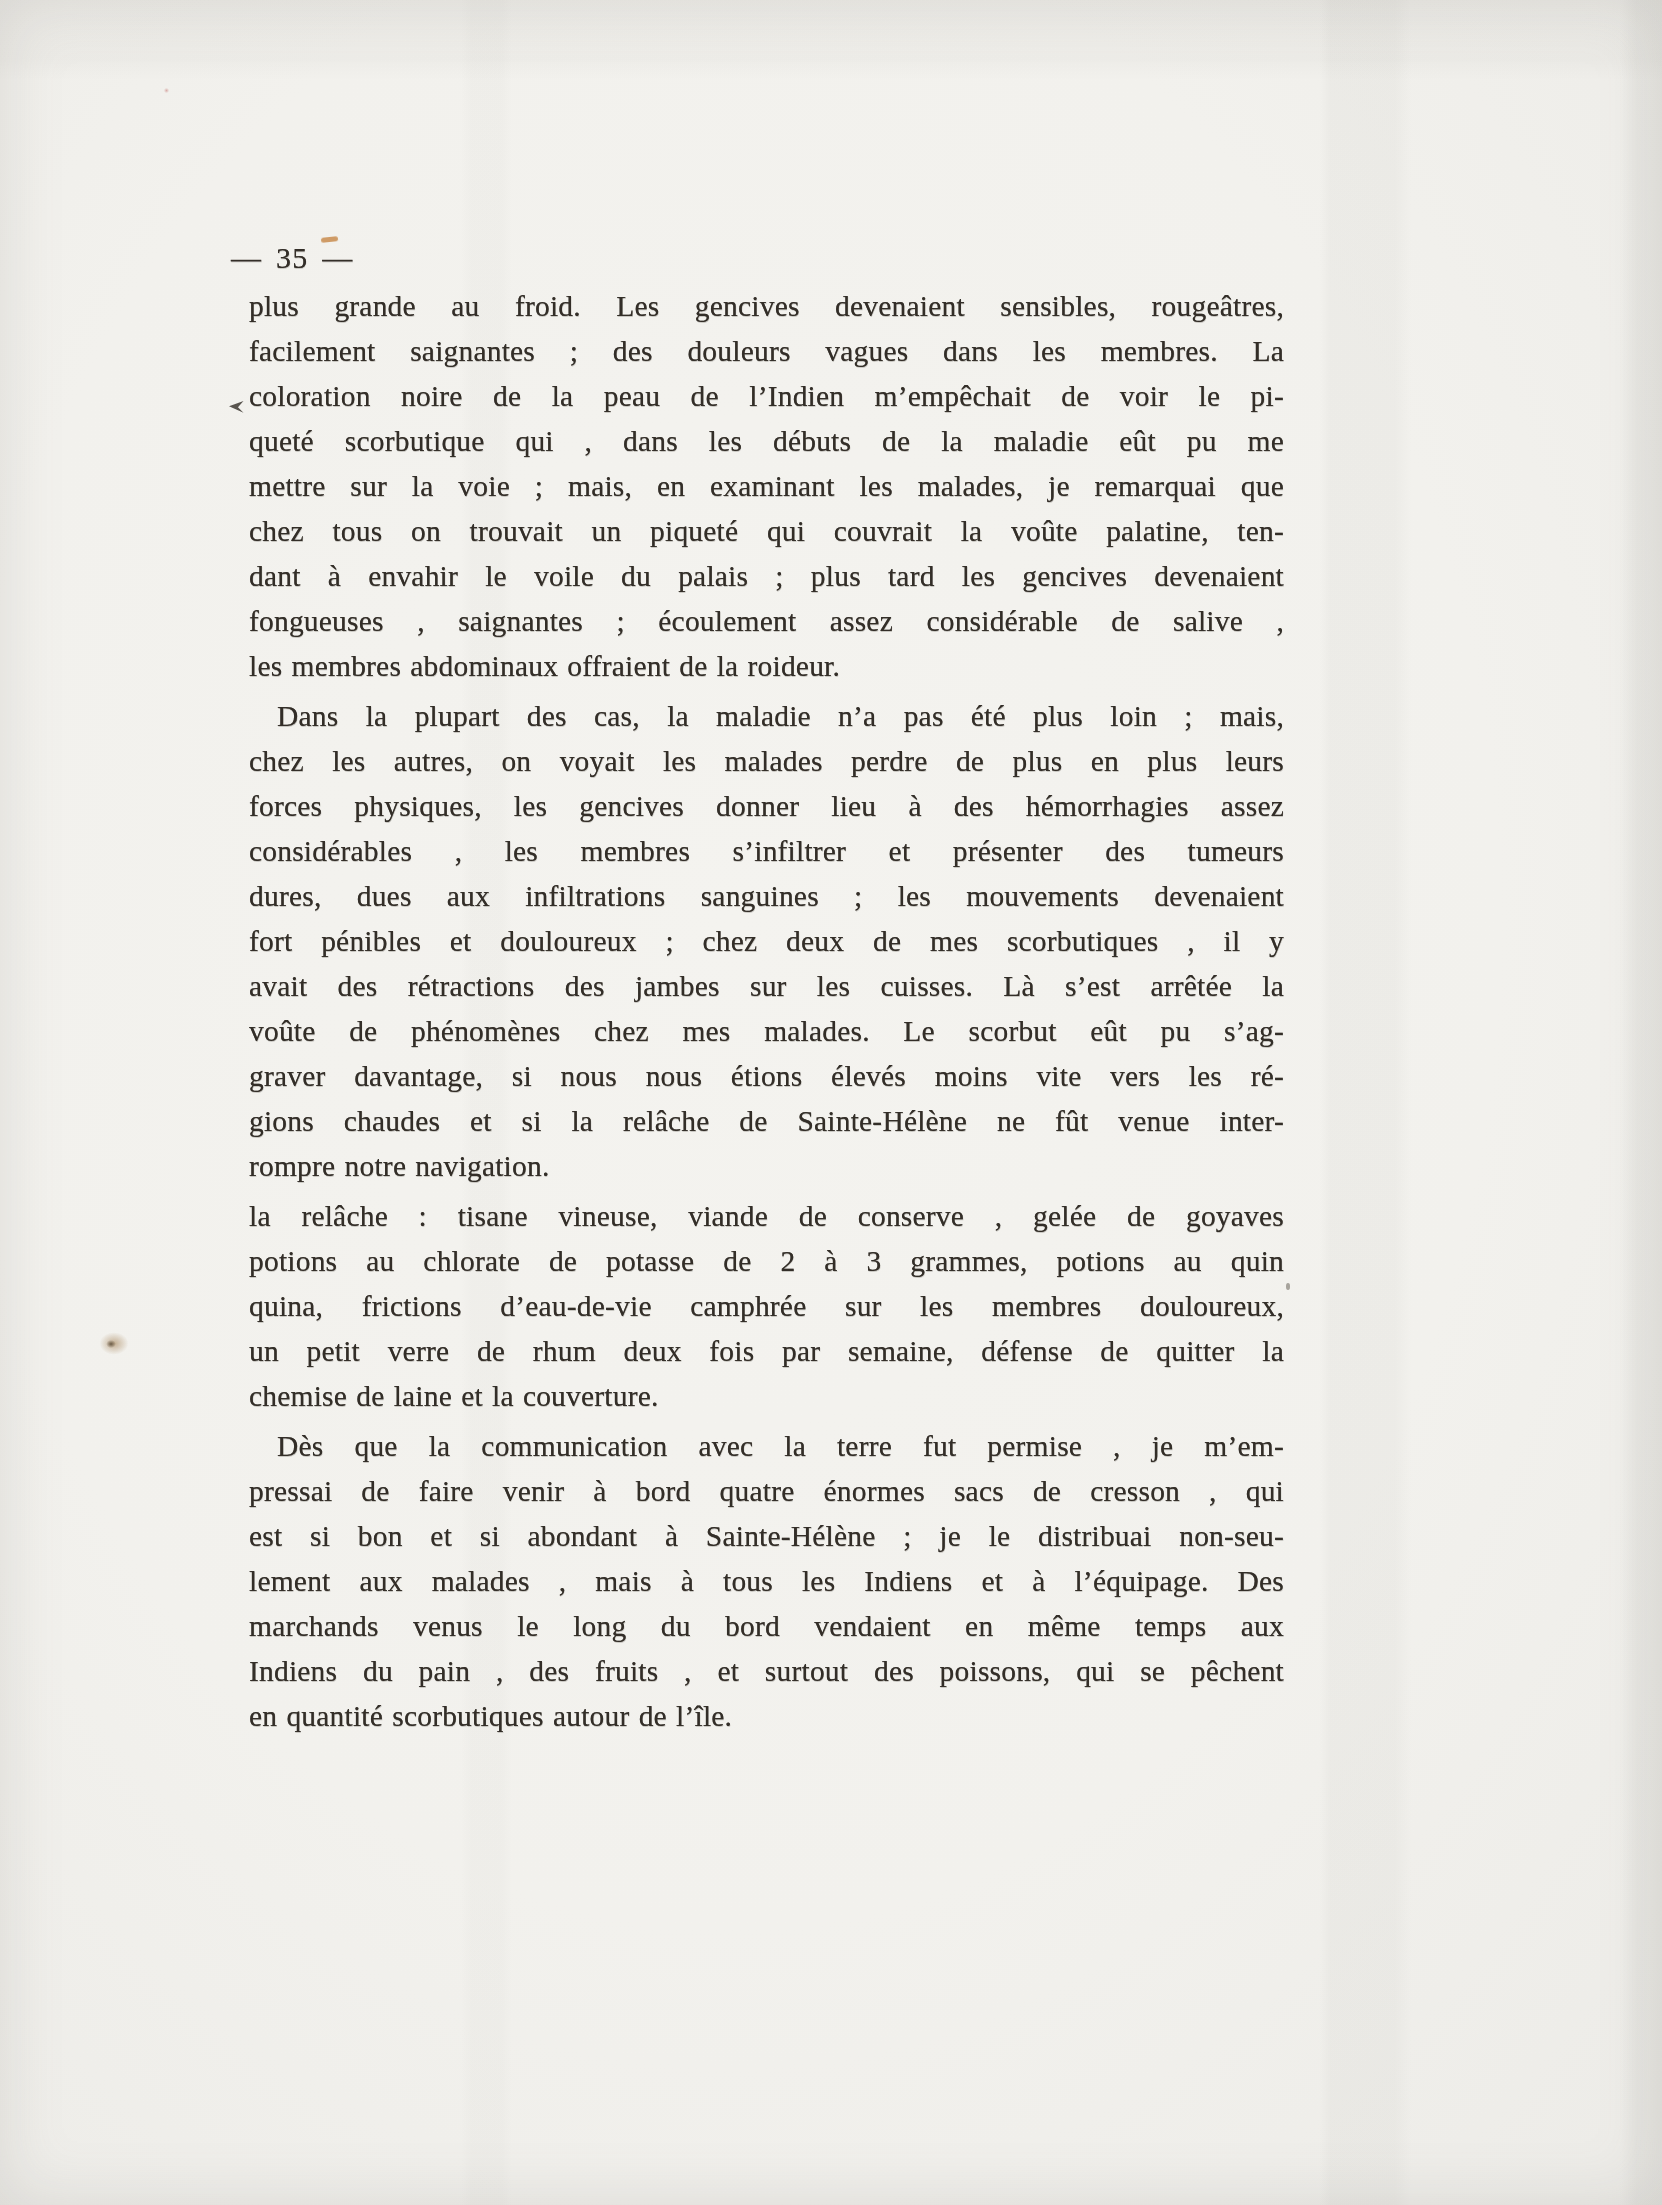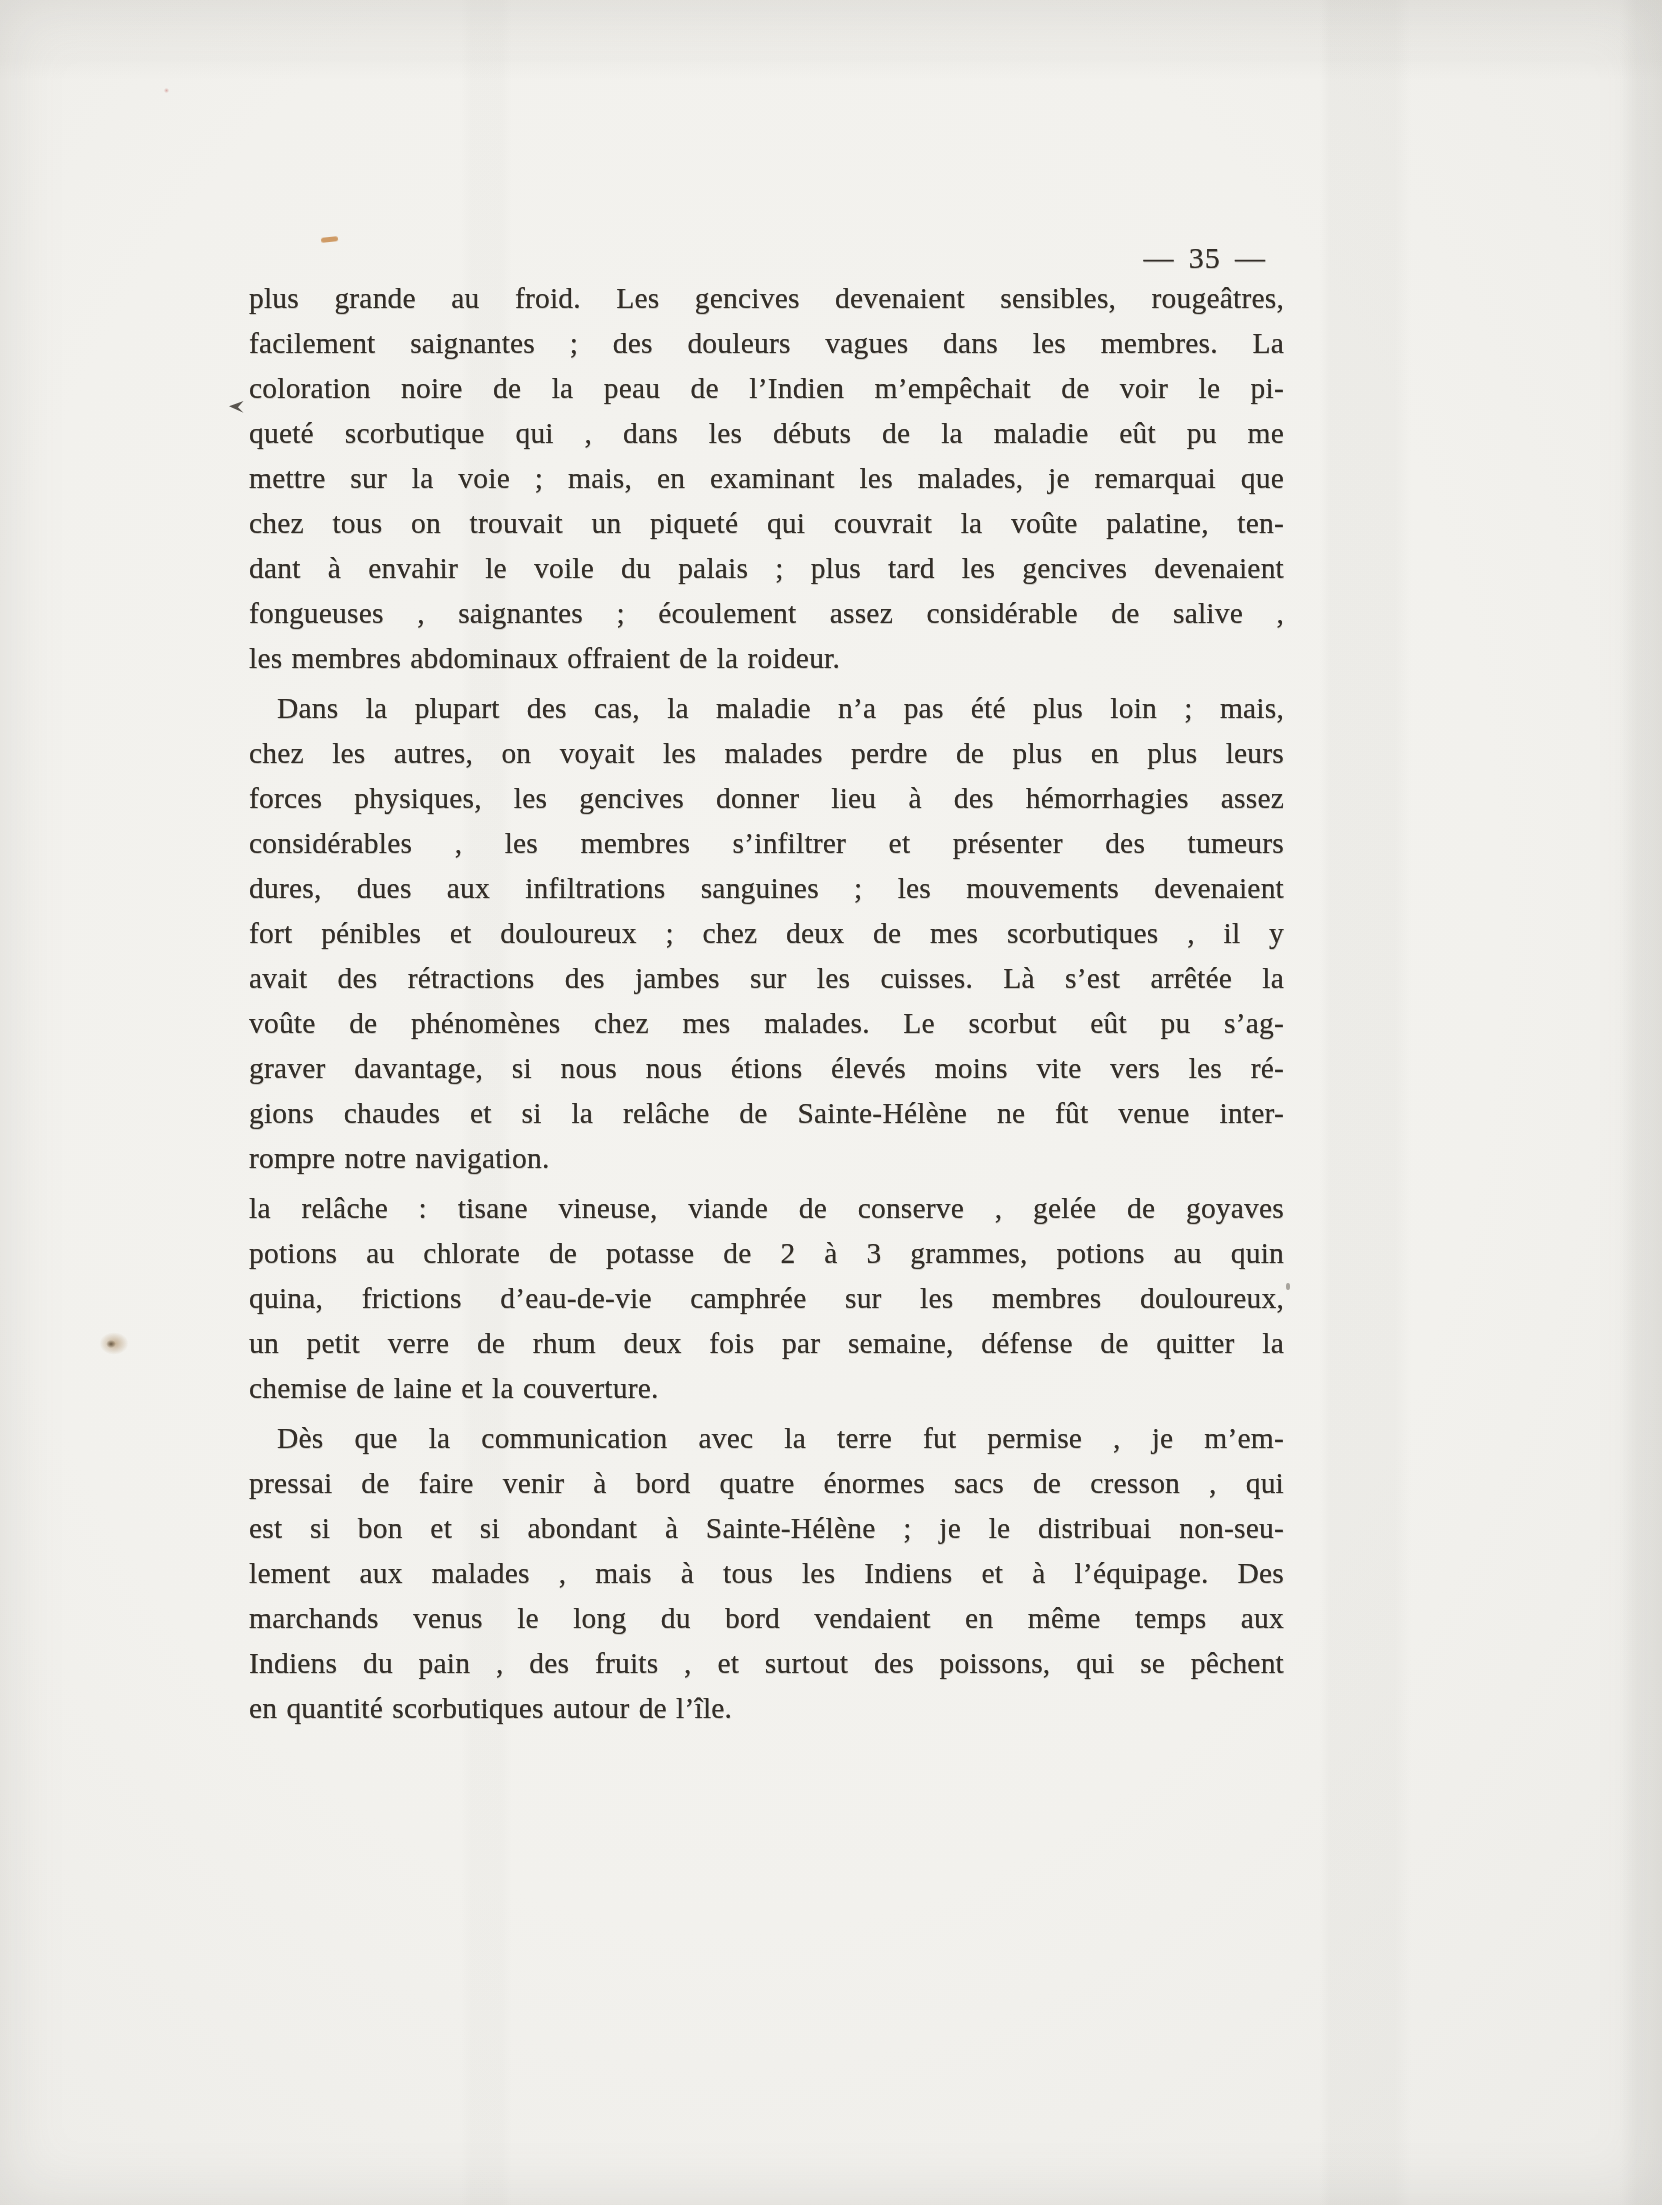--- a/index.html
+++ b/index.html
@@ -27,30 +27,30 @@
         rgba(150,150,143,0.09) 1636px, rgba(150,150,143,0.09) 1662px),
       linear-gradient(90deg, rgba(0,0,0,0) 0px, rgba(0,0,0,0) 461px,
         rgba(170,170,163,0.05) 472px, rgba(170,170,163,0.05) 502px,
         rgba(0,0,0,0) 512px),
       linear-gradient(0deg, rgba(0,0,0,0) 0px, rgba(0,0,0,0) 2124px,
         rgba(160,158,150,0.06) 2146px, rgba(160,158,150,0.06) 2205px);
   }
   .pageno {
     position: absolute;
     left: 249px; width: 1035px; top: 242px;
-    text-align: right;
+    text-align: left;
     transform: translateX(-18px);
     font-size: 30px; line-height: 32px;
     word-spacing: 5.4px; letter-spacing: 1.1px;
     filter: blur(0.2px);
     text-shadow: 0 0 0.6px rgba(50,45,38,0.65), 0.4px 0.5px 0 rgba(50,45,38,0.22);
   }
   .text-block {
     position: absolute;
-    left: 249px; top: 276px; width: 1035px;
+    left: 249px; top: 284px; width: 1035px;
     font-size: 29.5px; line-height: 45px;
     letter-spacing: 0.2px; word-spacing: 1.6px;
     filter: blur(0.2px);
     text-shadow: 0 0 0.6px rgba(50,45,38,0.62), 0.4px 0.5px 0 rgba(50,45,38,0.22);
   }
   .para + .para { margin-top: 5px; }
   .line {
     white-space: nowrap;
     text-align: justify;
     text-align-last: justify;

